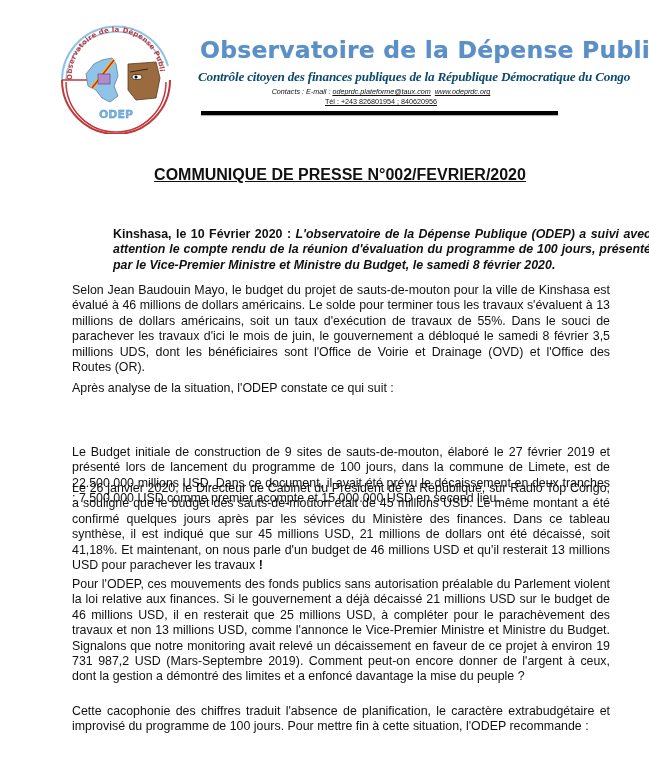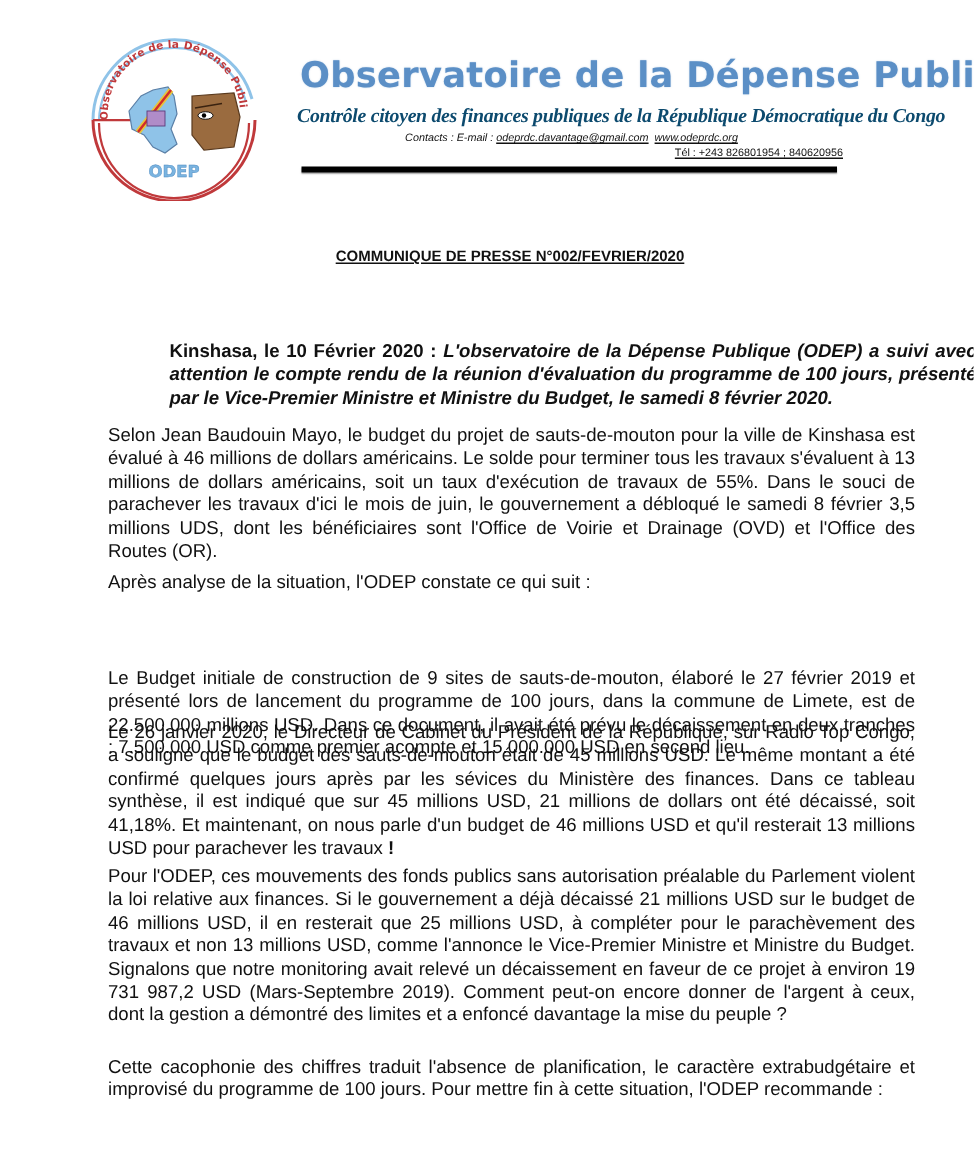--- a/index.html
+++ b/index.html
@@ -17,29 +17,29 @@
       position: absolute; left: 198px; top: 69px; width: 366px; text-align: center;
       font-family: "Liberation Serif", serif; font-style: italic; font-weight: bold; font-size: 13.2px;
       color: #0c4a6e; white-space: nowrap; letter-spacing: -0.2px;
     }
     .contacts {
       position: absolute; left: 200px; top: 87px; width: 362px; text-align: center;
       font-size: 7.2px; font-style: italic; color: #111; white-space: nowrap;
     }
     .contacts a { color: #111; text-decoration: underline; }
     .phone {
-      position: absolute; left: 200px; top: 97px; width: 362px; text-align: right;
+      position: absolute; left: 200px; top: 97px; width: 362px; text-align: center;
       font-size: 7.2px; color: #111; white-space: nowrap;
     }
     .phone span { text-decoration: underline; }
     .header-rule { position: absolute; left: 201px; top: 111px; width: 357px; height: 4px; background: #000; box-shadow: 0 1px 1px rgba(0,0,0,0.35); }
 
     .press-title {
       position: absolute; left: 60px; top: 166px; width: 560px; text-align: center;
-      font-size: 10px; font-weight: bold; text-decoration: underline; white-space: nowrap;
+      font-size: 16px; font-weight: bold; text-decoration: underline; white-space: nowrap;
     }
     .headline {
       position: absolute; left: 62px; top: 189px; width: 556px; text-align: center;
       font-size: 11.6px; font-weight: bold; line-height: 14px;
     }
 
     .para {
       position: absolute; left: 72px; width: 538px;
       font-size: 12.4px; line-height: 15.4px; text-align: justify; margin: 0;
     }
@@ -76,21 +76,21 @@
     <circle cx="80" cy="63" r="1.5" fill="#000"></circle>
     <path d="M 74 58 L 92 55" stroke="#3a2210" stroke-width="1"></path>
 
     <text x="60" y="104" text-anchor="middle" font-family="DejaVu Sans, sans-serif" font-size="11" font-weight="bold" fill="#7ab4e0" stroke="#4a88c0" stroke-width="0.3">ODEP</text>
   </svg>
 </div>
 
 <div class="org-title">Observatoire de la Dépense Publique</div>
 <div class="org-subtitle">Contrôle citoyen des finances publiques de la République Démocratique du Congo</div>
 <div class="contacts">
-  <span>Contacts : E-mail : </span><a>odeprdc.davantage@gmail.com</a>&nbsp;&nbsp;<a>www.odeprdc.org</a>
+  <span>Contacts : E-mail : </span><a>odeprdc.plateforme@taux.com</a>&nbsp;&nbsp;<a>www.odeprdc.org</a>
 </div>
 <div class="phone">
   <span>Tél : +243 826801954 ; 840620956</span>
 </div>
 <div class="header-rule"></div>
 
 <div class="press-title">COMMUNIQUE DE PRESSE N°002/FEVRIER/2020</div>
 <div class="headline">
 </div>
 

